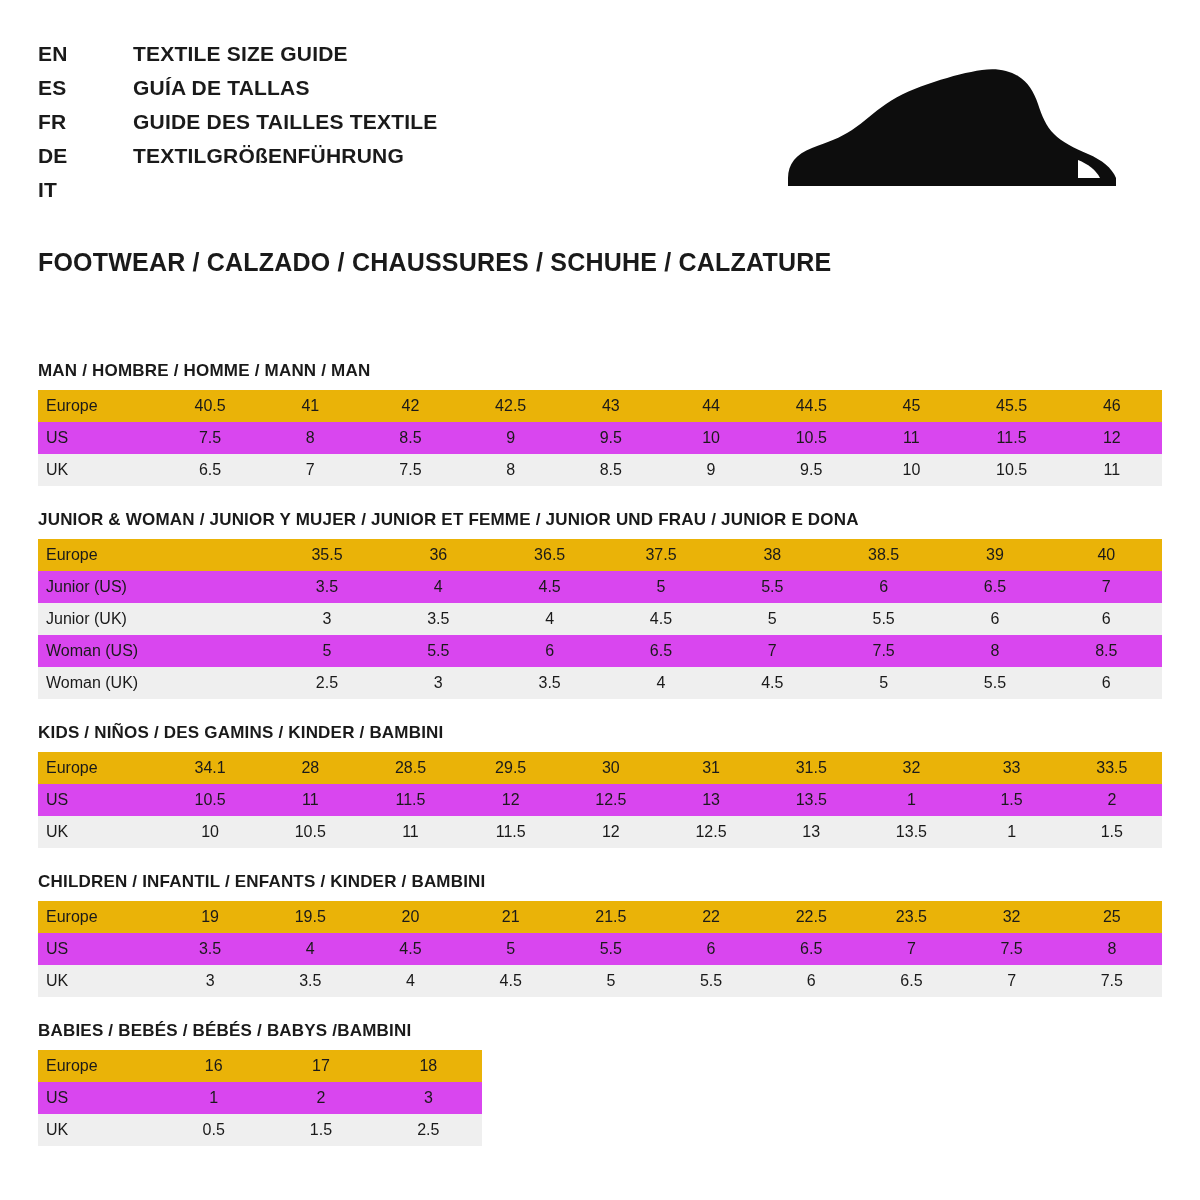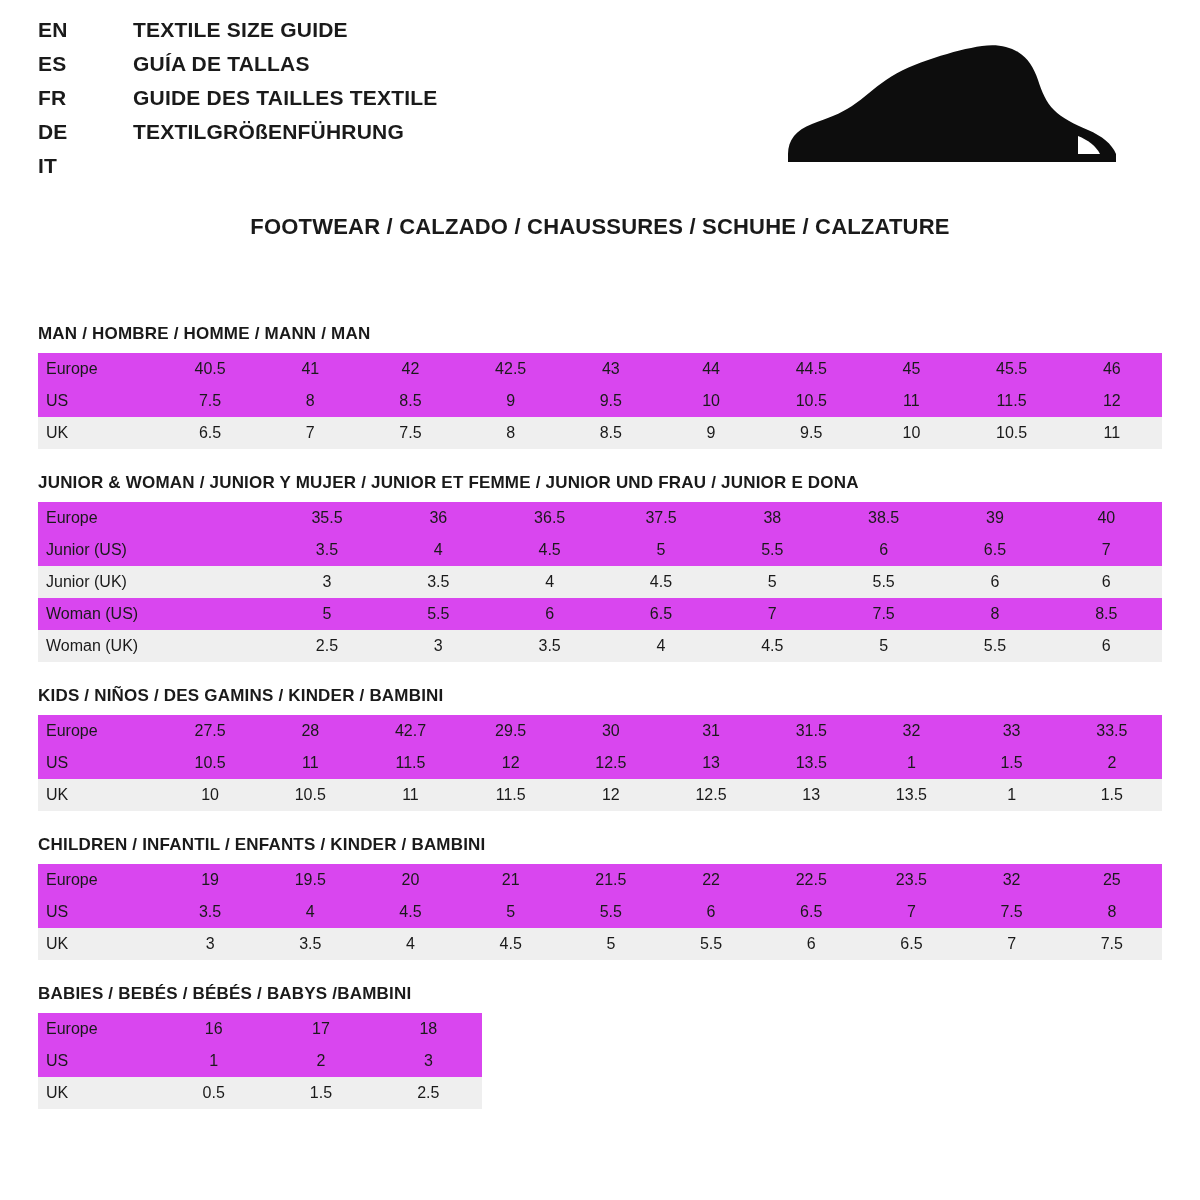--- a/index.html
+++ b/index.html
@@ -12,21 +12,21 @@
     height: 1200px;
     font-family: "Liberation Sans", sans-serif;
     color: #1a1a1a;
     overflow: hidden;
   }
   .page {
     position: relative;
     width: 1200px;
     height: 1200px;
     box-sizing: border-box;
-    padding: 18px 38px 0 38px;
+    padding: 42px 38px 0 38px;
   }
 
   
   .header {
     display: flex;
     align-items: flex-start;
     justify-content: space-between;
   }
   .lang-block {
     display: block;
@@ -47,25 +47,24 @@
     font-weight: bold;
     letter-spacing: 0.2px;
     margin-left: 23px;
   }
   .shoe-wrap {
     margin-right: 40px;
     margin-top: 26px;
   }
 
   .section-caption {
-    font-size: 22px;
+    font-size: 25px;
     font-weight: bold;
-    margin-top: 26px;
+    margin-top: 36px;
     letter-spacing: 0.2px;
-    text-align: center;
   }
 
   
   .group {
     margin-top: 0;
   }
   .group-title {
     font-size: 17px;
     font-weight: bold;
     letter-spacing: 0.2px;
@@ -87,21 +86,21 @@
     text-align: center;
     vertical-align: middle;
     padding: 0;
     white-space: nowrap;
   }
   td.label {
     text-align: left;
     padding-left: 8px;
   }
   tr.head {
-    background: #d946ef;
+    background: #eab308;
   }
   tr.head td {
     font-weight: normal;
   }
   tr.odd {
     background: #d946ef;
   }
   tr.even {
     background: #efefef;
   }
@@ -305,23 +304,23 @@
             <col>
             <col>
             <col>
             <col>
             <col>
             <col>
           </colgroup>
         <tbody>
           <tr class="head">
             <td class="label">Europe</td>
-            <td>27.5</td>
+            <td>34.1</td>
             <td>28</td>
-            <td>42.7</td>
+            <td>28.5</td>
             <td>29.5</td>
             <td>30</td>
             <td>31</td>
             <td>31.5</td>
             <td>32</td>
             <td>33</td>
             <td>33.5</td>
           </tr>
           <tr class="odd">
             <td class="label">US</td>

